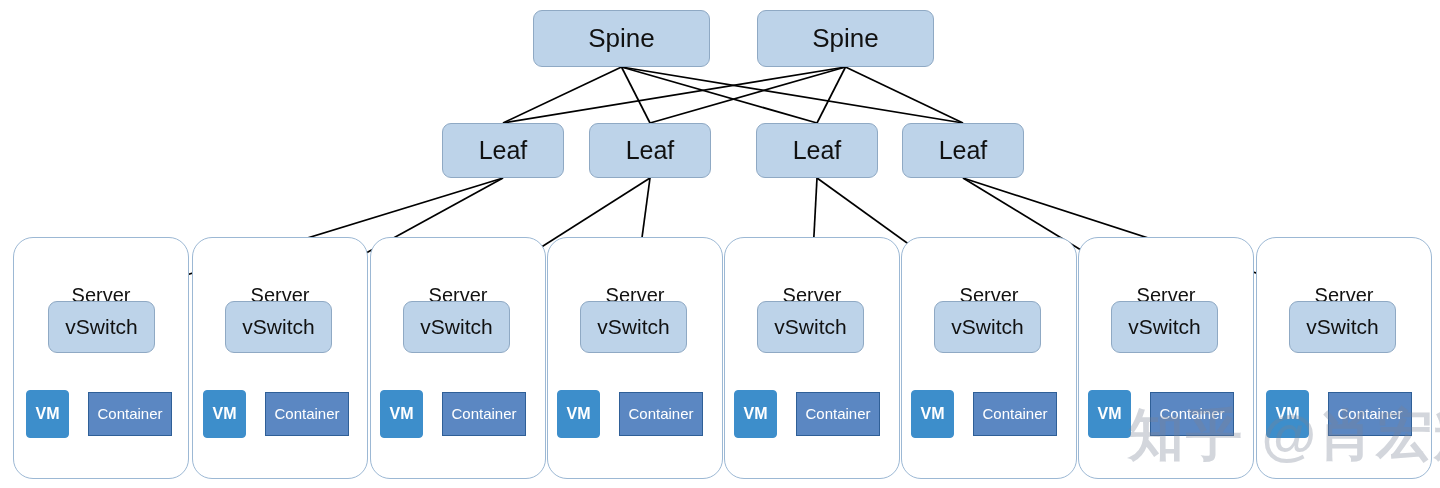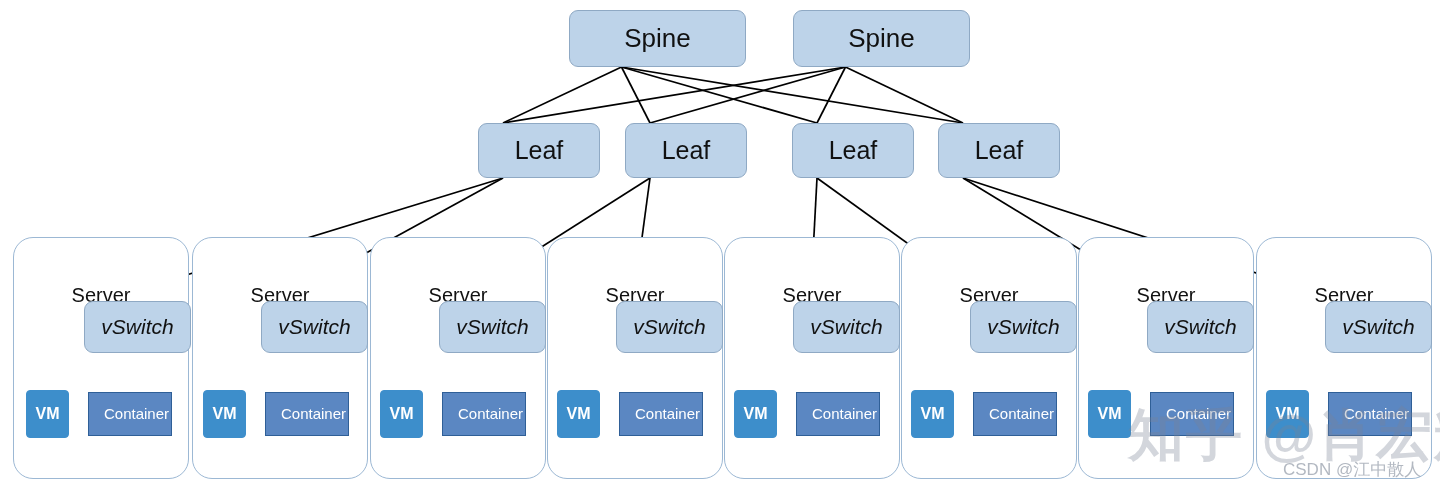--- a/index.html
+++ b/index.html
@@ -32,34 +32,32 @@
     align-items: center;
     justify-content: center;
     text-align: center;
   }
   
   .spine, .leaf, .vswitch {
     background: #bdd3e9;
     border: 1.3px solid #8fa9c4;
     color: #111111;
     font-weight: 400;
-    margin-left: 36px;
   }
   .spine {
     border-radius: 9px;
     font-size: 26px;
   }
   .leaf {
     border-radius: 9px;
     font-size: 25px;
   }
   .vswitch {
     border-radius: 9px;
     font-size: 21px;
-    font-style: italic;
   }
   .server-box {
     position: absolute;
     box-sizing: border-box;
     background: #ffffff;
     border: 1.4px solid #9cb8d4;
     border-radius: 20px;
   }
   .server-label {
     position: absolute;
@@ -78,21 +76,20 @@
     border-radius: 4px;
   }
   .container-node {
     background: #5b87c2;
     border: 1.3px solid #2f5f97;
     color: #ffffff;
     font-size: 15px;
     line-height: 1.25;
     border-radius: 0;
     padding: 0 2px;
-    justify-content: flex-end;
   }
   .wm-zhihu {
     position: absolute;
     left: 1128px;
     top: 398px;
     font-size: 56px;
     font-weight: bold;
     color: rgba(120, 132, 150, 0.33);
     letter-spacing: 2px;
     white-space: nowrap;
@@ -259,15 +256,14 @@
       </div>
       <div class="node vm" style="left: 1266px; top: 390px; width: 43px; height: 48px;">
         <span>VM</span>
       </div>
       <div class="node container-node" style="left: 1328px; top: 392px; width: 84px; height: 44px;">
         <span>Container</span>
       </div>
     </div>
 
   <div class="wm-zhihu">知乎 @肖宏辉</div>
-  <div class="wm-csdn">CSDN @江中散人</div>
 
 </div>
 
 </body></html>

